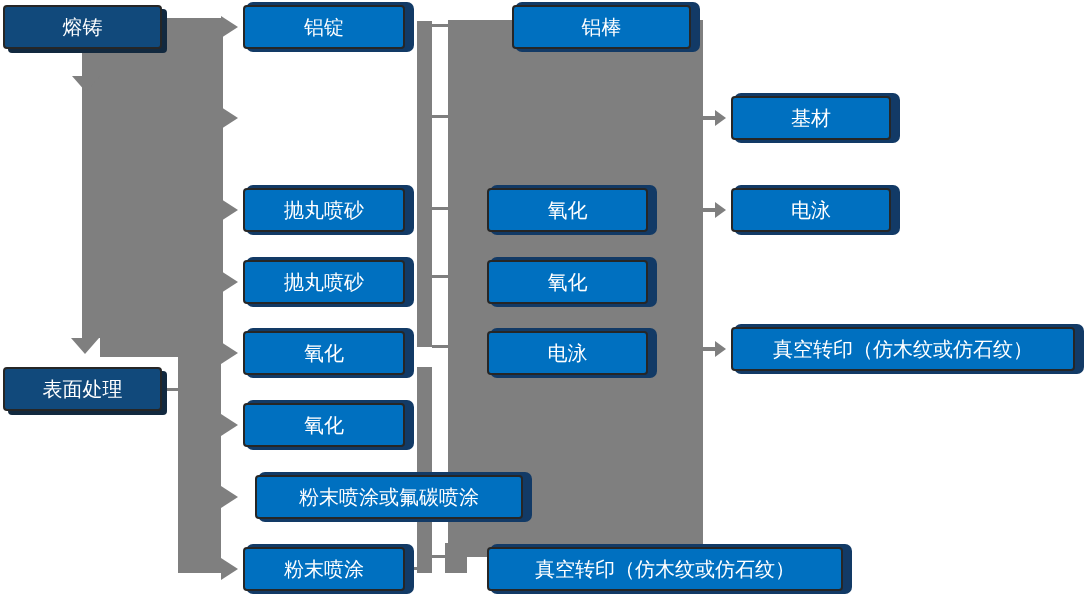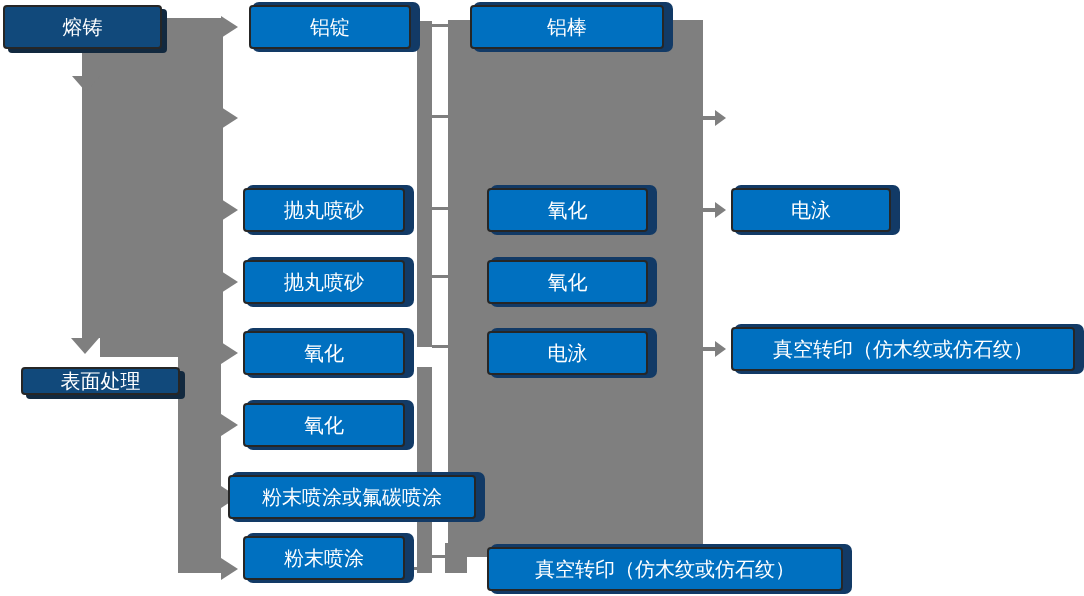--- a/index.html
+++ b/index.html
@@ -50,28 +50,29 @@
     <div class="tri right-big" style="left: 221px; top: 199px;"></div>
     <div class="tri right-big" style="left: 221px; top: 271px;"></div>
     <div class="tri right-big" style="left: 221px; top: 342px;"></div>
     <div class="tri right-big" style="left: 221px; top: 414px;"></div>
     <div class="tri right-big" style="left: 221px; top: 486px;"></div>
     <div class="tri right-big" style="left: 221px; top: 558px;"></div>
     <div class="tri right-small" style="left: 715px; top: 110px;"></div>
     <div class="tri right-small" style="left: 715px; top: 202px;"></div>
     <div class="tri right-small" style="left: 715px; top: 341px;"></div>
     <div class="node dark" style="left: 3px; top: 5px; width: 159px; height: 44px;">熔铸</div>
-    <div class="node dark" style="left: 21px; top: 367px; width: 159px; height: 28px;">表面处理</div>
-    <div class="node light" style="left: 243px; top: 5px; width: 162px; height: 44px; margin-left: 6px;">铝锭</div>
+    <div class="node dark" style="left: 3px; top: 367px; width: 159px; height: 44px;">表面处理</div>
+    <div class="node light" style="left: 243px; top: 5px; width: 162px; height: 44px;">铝锭</div>
     <div class="node light" style="left: 243px; top: 188px; width: 162px; height: 44px;">抛丸喷砂</div>
     <div class="node light" style="left: 243px; top: 260px; width: 162px; height: 44px;">抛丸喷砂</div>
     <div class="node light" style="left: 243px; top: 331px; width: 162px; height: 44px;">氧化</div>
     <div class="node light" style="left: 243px; top: 403px; width: 162px; height: 44px;">氧化</div>
-    <div class="node light" style="left: 228px; top: 475px; width: 248px; height: 44px;">粉末喷涂或氟碳喷涂</div>
-    <div class="node light" style="left: 243px; top: 536px; width: 162px; height: 44px;">粉末喷涂</div>
-    <div class="node light" style="left: 470px; top: 5px; width: 194px; height: 44px;">铝棒</div>
+    <div class="node light" style="left: 255px; top: 475px; width: 268px; height: 44px;">粉末喷涂或氟碳喷涂</div>
+    <div class="node light" style="left: 243px; top: 547px; width: 162px; height: 44px;">粉末喷涂</div>
+    <div class="node light" style="left: 512px; top: 5px; width: 179px; height: 44px;">铝棒</div>
     <div class="node light" style="left: 487px; top: 188px; width: 161px; height: 44px;">氧化</div>
     <div class="node light" style="left: 487px; top: 260px; width: 161px; height: 44px;">氧化</div>
     <div class="node light" style="left: 487px; top: 331px; width: 161px; height: 44px;">电泳</div>
     <div class="node light" style="left: 487px; top: 547px; width: 356px; height: 44px;">真空转印（仿木纹或仿石纹）</div>
+    <div class="node light" style="left: 731px; top: 96px; width: 160px; height: 44px;">基材</div>
     <div class="node light" style="left: 731px; top: 188px; width: 160px; height: 44px;">电泳</div>
     <div class="node light" style="left: 731px; top: 327px; width: 344px; height: 44px;">真空转印（仿木纹或仿石纹）</div>
   </div>
 
 </body></html>

